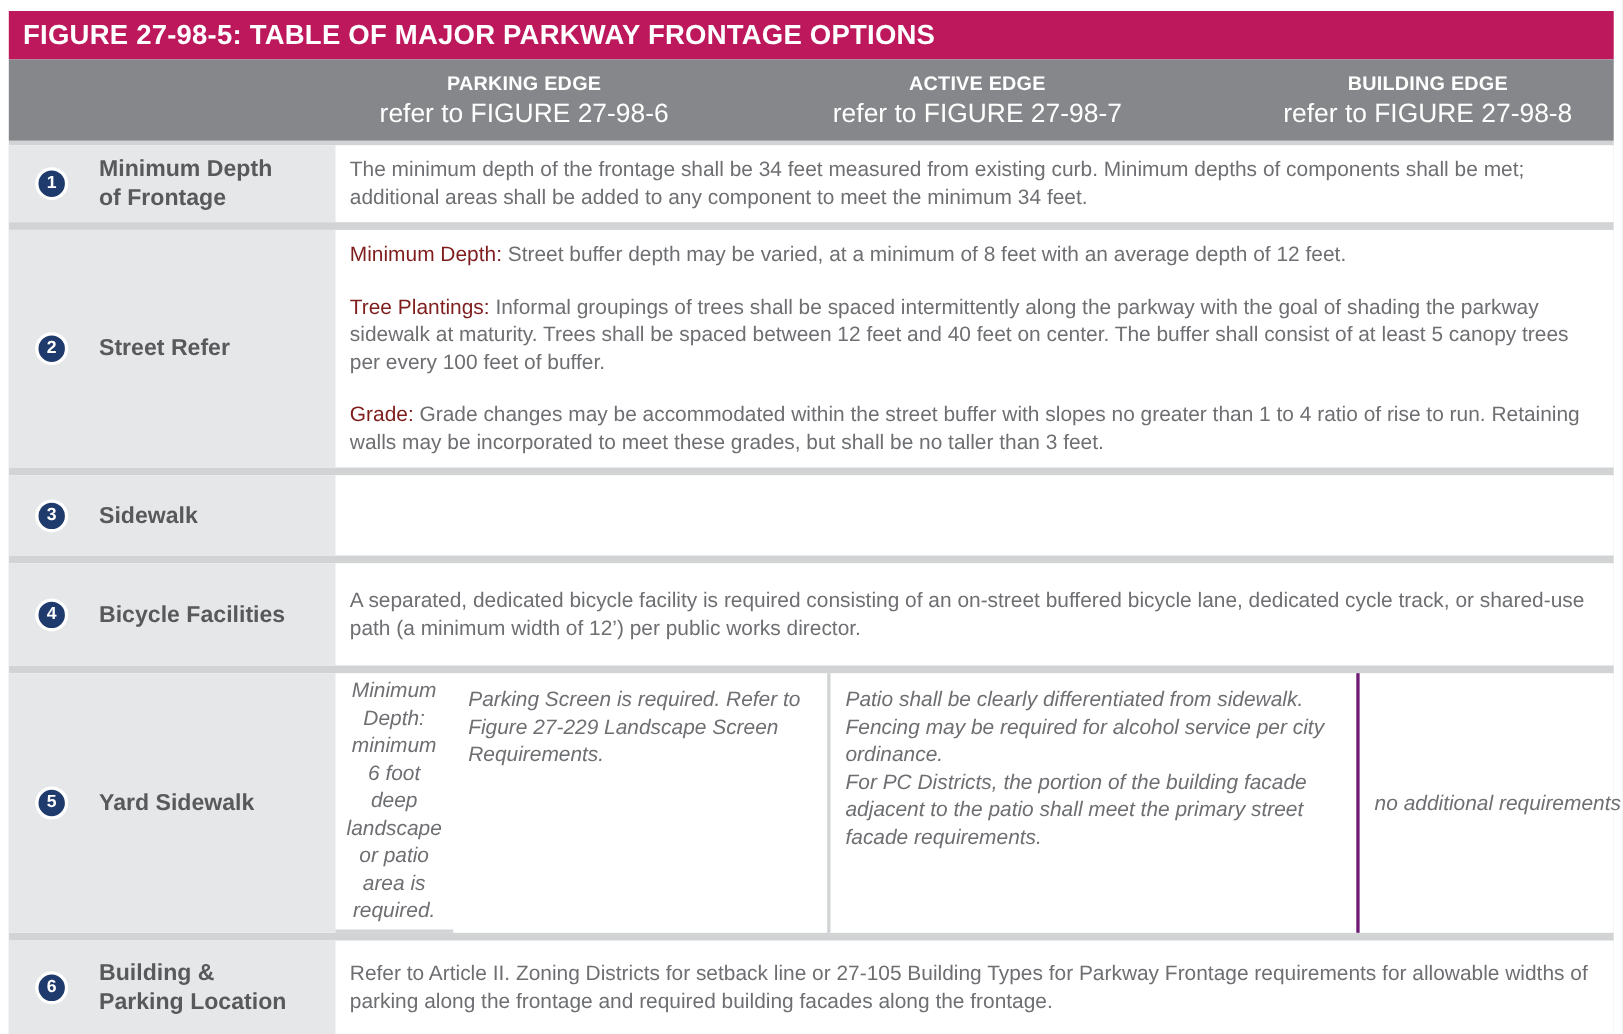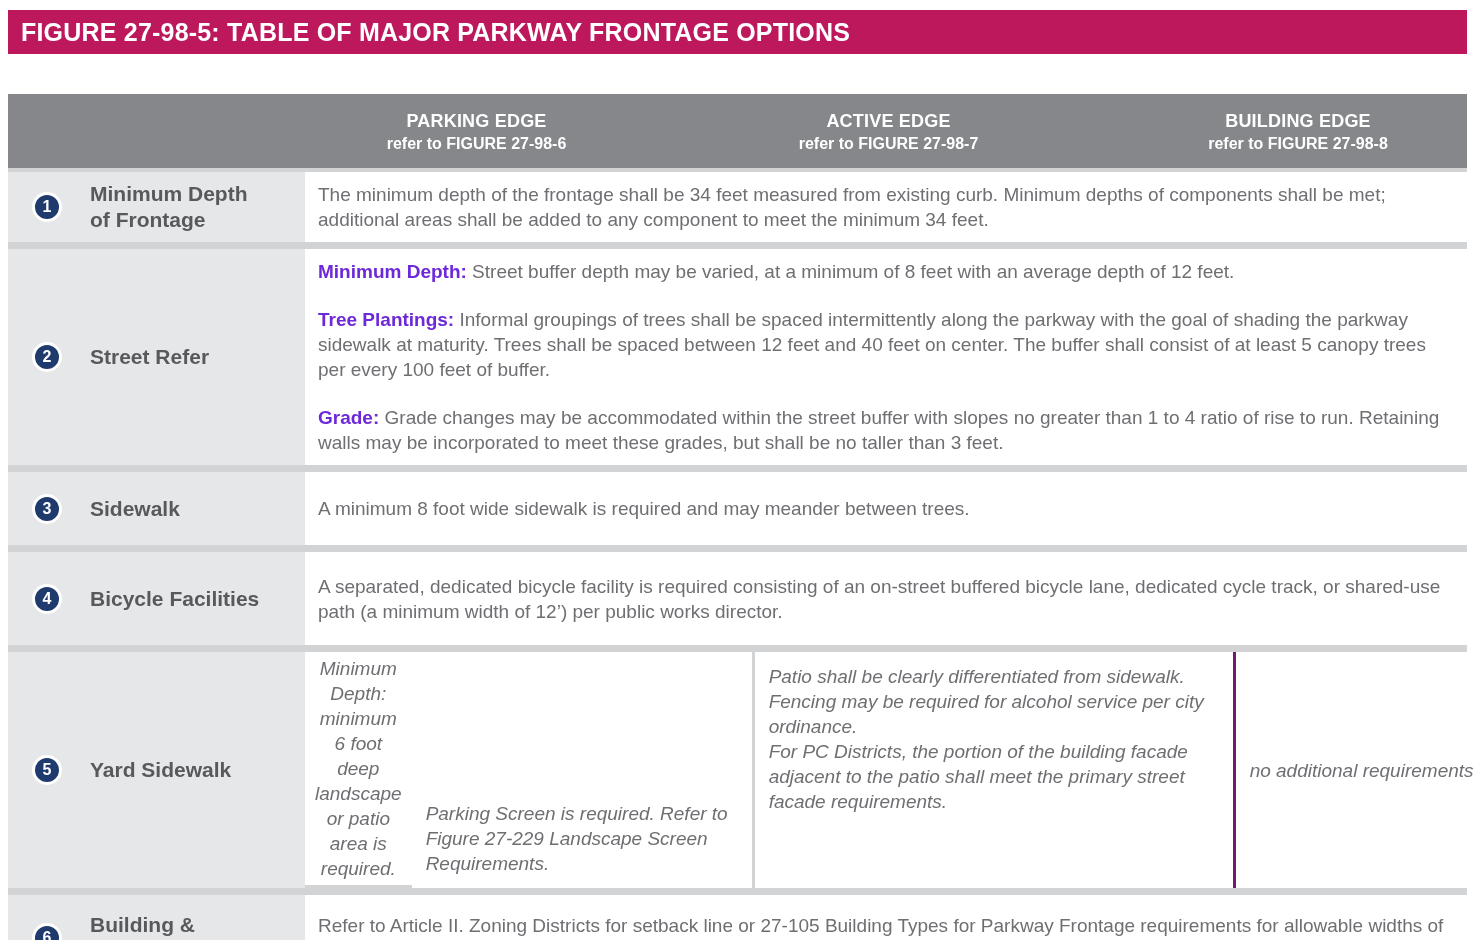--- a/index.html
+++ b/index.html
@@ -14,27 +14,27 @@
   
   .title-bar {
     background:#be185d; color:#ffffff;
     height:44px; display:flex; align-items:center;
     padding-left:13px; font-weight:bold; font-size:25px; letter-spacing:.2px;
   }
 
   
   .col-header {
     background:#85878a; color:#ffffff; height:74px;
-    display:flex; align-items:center;margin-top:40px;
+    display:flex; align-items:center;
   }
   .col-header .spacer { width:297px; }
   .colh { text-align:center; padding-top:2px; }
   .colh.c1 { width:343px; } .colh.c2 { width:481px; } .colh.c3 { width:338px; }
   .colh .name { font-weight:bold; font-size:18px; letter-spacing:.2px; }
-  .colh .ref  { font-size:16px; font-weight:bold; margin-top:3px;text-align:center; }
+  .colh .ref  { font-size:24px; font-weight:normal; margin-top:3px;text-align:center; }
 
   
   .rows { background:#d1d3d4; padding:4px 0 8px 0; }
   .row { display:flex; background:#ffffff; }
   .row + .row { margin-top:7px; }
 
   .row-label {
     width:297px; flex:0 0 297px; background:#e6e7e8;
     display:flex; align-items:center; padding:0 8px 0 24px;
   }
@@ -56,32 +56,32 @@
   .vcenter { display:flex; flex-direction:column; justify-content:center; }
 
   .r1 { min-height:62px; }
   .r2 { min-height:215px; }
   .r3 { min-height:73px; }
   .r4 { min-height:93px; }
   .r5 { min-height:218px; }
   .r6 { min-height:85px; }
 
   .para + .para { margin-top:23px; }
-  .lead { font-weight:bold; color:#6d28d9; }
+  .lead { font-weight:normal; color:#7f1d1d; }
 
   
   .yard { display:flex; flex-direction:row;font-style:italic; }
   .yard-shared {
     min-height:41px; display:flex; align-items:center; justify-content:center;
     border-bottom:3px solid #d1d3d4; text-align:center; padding:4px 10px;
   }
   .yard-cells { display:flex; flex:1; }
   .ycell { padding:12px 14px; }
   .ycell.c1 { width:343px; border-right:3px solid #d1d3d4;
-              display:flex; flex-direction:column; justify-content:flex-end; }
+              display:flex; flex-direction:column; justify-content:flex-start; }
   .ycell.c2 { width:481px; border-right:3px solid #701a75; white-space:pre-line; }
   .ycell.c3 { width:338px; flex:1; display:flex; flex-direction:column; justify-content:center; }
 </style>
 </head>
 <body>
 
 <div class="figure-wrap">
 
   <div class="title-bar">
     <span>FIGURE 27-98-5: TABLE OF MAJOR PARKWAY FRONTAGE OPTIONS</span>
@@ -137,23 +137,20 @@
           </div>
         </div>
       </div>
     </div>
 
     <div class="row r3">
       <div class="row-label">
         <div class="badge">3</div>
         <div class="label-text">Sidewalk</div>
       </div>
-      <div class="row-content vcenter">
-        <div class="pad">A minimum 8 foot wide sidewalk is required and may meander between trees.</div>
-      </div>
     </div>
 
     <div class="row r4">
       <div class="row-label">
         <div class="badge">4</div>
         <div class="label-text">Bicycle Facilities</div>
       </div>
       <div class="row-content vcenter">
         <div class="pad">A separated, dedicated bicycle facility is required consisting of an on-street buffered bicycle lane, dedicated cycle track, or shared-use path (a minimum width of 12’)  per public works director.</div>
       </div>

